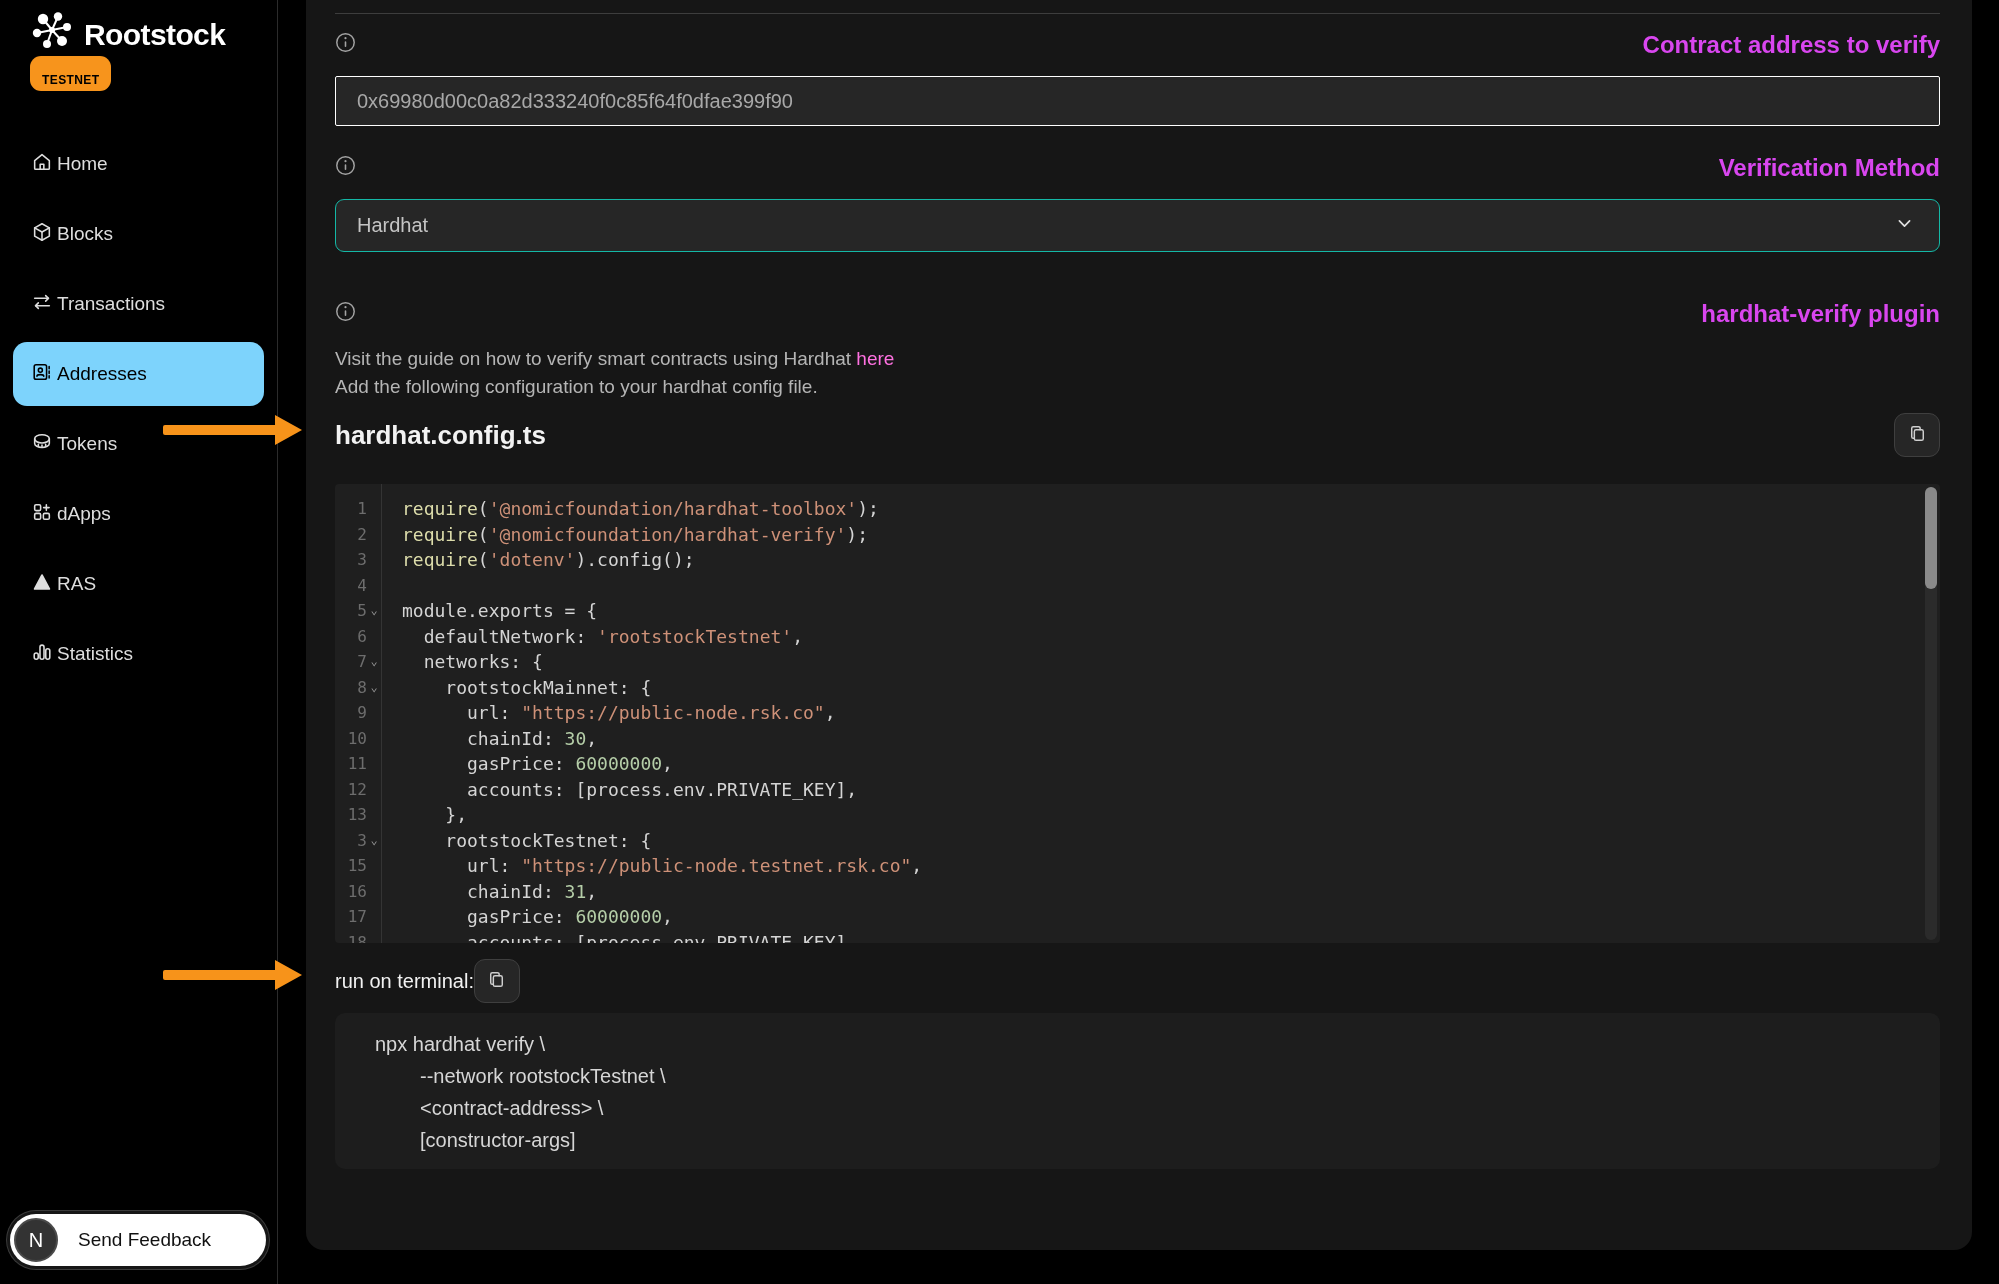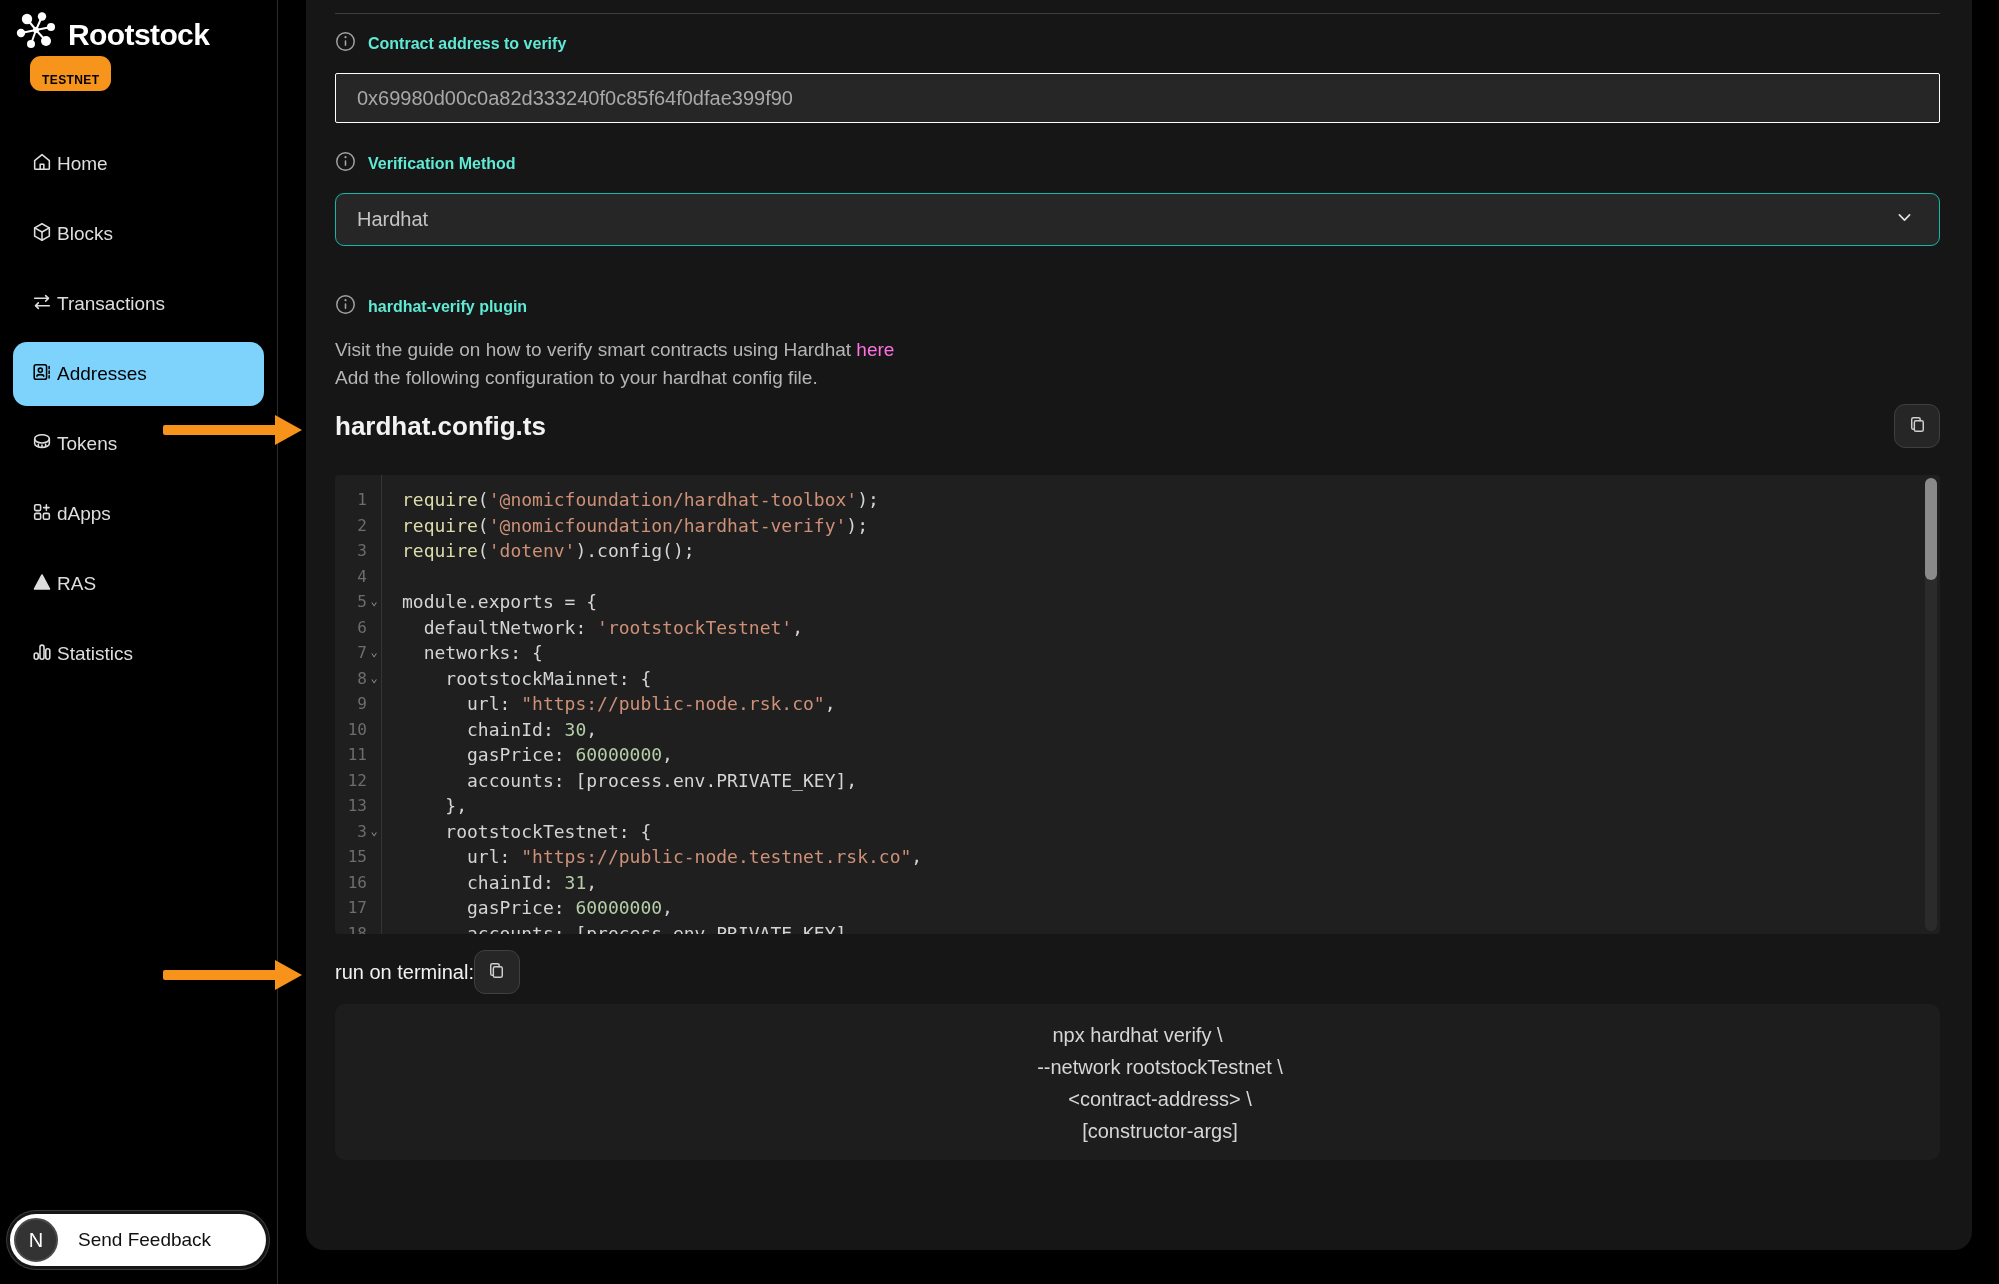--- a/index.html
+++ b/index.html
@@ -2,21 +2,21 @@
 <html><head>
 <meta charset="utf-8">
 <style>
   html,body{margin:0;padding:0;background:#000;}
   .app{position:relative;width:1999px;height:1284px;background:#000;overflow:hidden;
        font-family:"Liberation Sans",sans-serif;-webkit-font-smoothing:antialiased;}
 
   
   .sidebar{position:absolute;left:0;top:0;width:277px;height:1284px;background:#000;
            border-right:1px solid #2b2b2b;}
-  .logo-row{position:absolute;top:10px;left:14px;display:flex;align-items:center;gap:8px;cursor:pointer;}
+  .logo-row{position:absolute;top:10px;left:30px;display:flex;align-items:center;gap:8px;cursor:pointer;}
   .brand-name{color:#fff;font-size:30px;font-weight:700;letter-spacing:-0.6px;}
   .badge{position:absolute;top:56px;left:30px;background:#f7941c;color:#000;font-size:12px;
          font-weight:700;padding:17px 12px 4px;border-radius:11px;letter-spacing:.4px;}
   .nav{position:absolute;top:129px;left:13px;width:251px;}
   .nav-item{height:70px;display:flex;align-items:center;gap:4px;padding-left:18px;
             color:#dedede;font-size:19px;cursor:pointer;box-sizing:border-box;}
   .nav-item svg{flex:none;stroke:currentColor;}
   .nav-item.active{height:64px;margin:3px 0;background:#7dd3fc;border-radius:14px;color:#000;font-weight:500;}
   .feedback-btn{position:absolute;left:10px;bottom:18px;width:256px;height:52px;background:#fff;
                 border:none;border-radius:26px;display:flex;align-items:center;gap:20px;cursor:pointer;
@@ -24,21 +24,21 @@
   .avatar{width:44px;height:44px;margin-left:4px;border-radius:50%;background:#333;color:#fff;
           display:flex;align-items:center;justify-content:center;font-size:20px;font-weight:500;
           border:2px solid #4a4a4a;box-sizing:border-box;flex:none;}
   .feedback-label{color:#111;font-size:19px;font-weight:500;font-family:"Liberation Sans",sans-serif;}
 
   
   .panel{position:absolute;left:306px;top:0;width:1666px;height:1250px;background:#161616;
          border-radius:0 0 18px 18px;}
   .content{padding:0 32px 0 29px;}
   .divider{height:1px;background:#3d3d3d;margin-top:13px;}
-  .label-row{display:flex;align-items:center;gap:12px;color:#5eead4;font-size:16px;font-weight:600;}
+  .label-row{display:flex;align-items:center;gap:12px;color:#d946ef;font-size:24px;font-weight:600;justify-content:space-between;}
   .label-row.first{margin-top:17px;}
   .label-row.method{margin-top:28px;}
   .label-row.plugin{margin-top:48px;}
   .text-input{display:block;margin-top:17px;height:50px;width:100%;box-sizing:border-box;background:#262626;
               border:1px solid #ffffff;border-radius:2px;color:#a8a8a8;font-size:20px;padding:0 21px;
               font-family:"Liberation Sans",sans-serif;outline:none;}
   .select{margin-top:17px;height:51px;background:#262626;border:1px solid #14b8a6;border-radius:9px;
           display:flex;align-items:center;justify-content:space-between;padding:0 26px 0 21px;
           color:#c4c4c4;font-size:20px;cursor:pointer;}
   .guide{margin-top:17px;color:#b5b5b5;font-size:19px;line-height:28px;}
@@ -61,21 +61,21 @@
   .tok-k{color:#dcdcaa;}
   .tok-s{color:#ce9178;}
   .tok-num{color:#b5cea8;}
   .tok-p{color:#d4d4d4;}
   .scroll-track{position:absolute;top:3px;right:3px;bottom:3px;width:12px;background:#2b2b2b;border-radius:6px;}
   .scroll-thumb{position:absolute;top:0;left:0;width:12px;height:102px;background:#8a8a8a;border-radius:6px;cursor:pointer;}
 
   .term-row{margin-top:16px;display:flex;align-items:center;justify-content:flex-start;}
   .terminal-block{margin-top:10px;height:156px;background:#1d1d1d;border-radius:10px;
                   padding:15px 40px;box-sizing:border-box;color:#d6d6d6;font-size:20px;line-height:32px;}
-  .term-line{white-space:pre;text-align:center;}
+  .term-line{white-space:pre;}
   .term-line.indented{padding-left:45px;}
 
   
   .arrow{position:absolute;left:163px;width:139px;height:30px;z-index:40;pointer-events:none;}
   .arrow .shaft{position:absolute;left:0;top:10px;width:114px;height:10px;background:#f7931a;border-radius:2px;}
   .arrow .head{position:absolute;right:0;top:0;width:0;height:0;
                border-top:15px solid transparent;border-bottom:15px solid transparent;
                border-left:27px solid #f7931a;}
   .arrow1{top:415px;}
   .arrow2{top:960px;}

